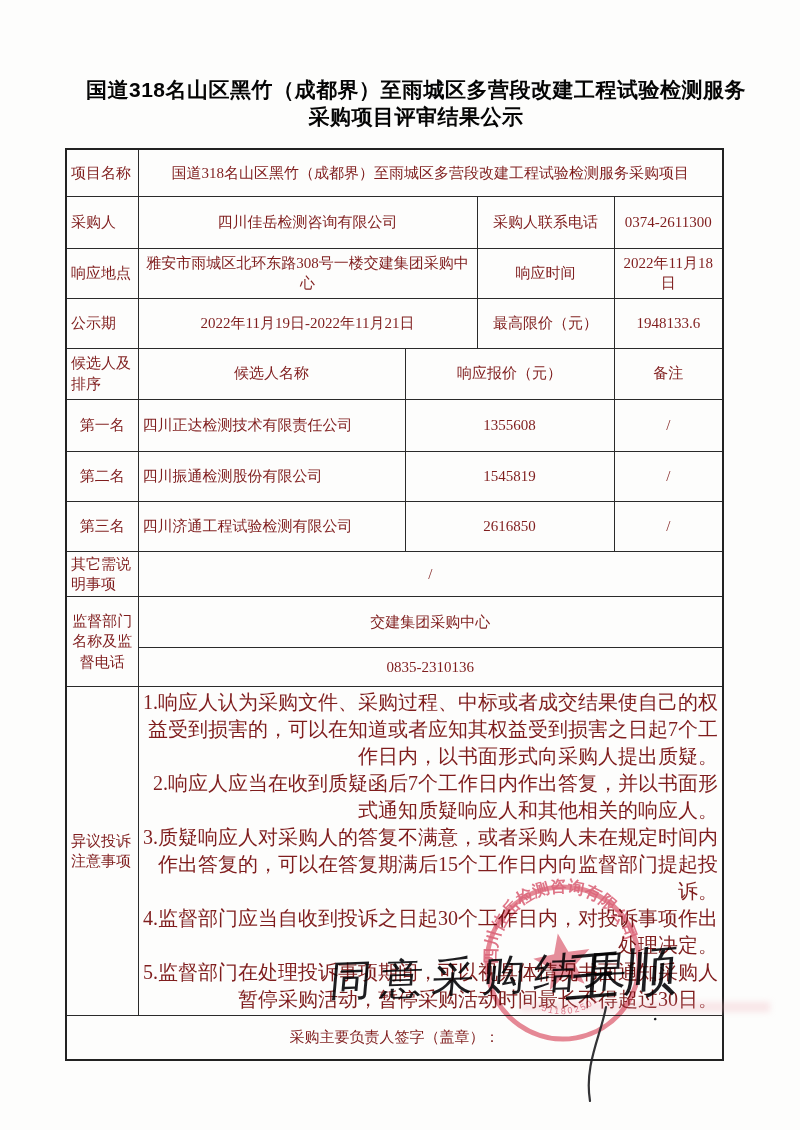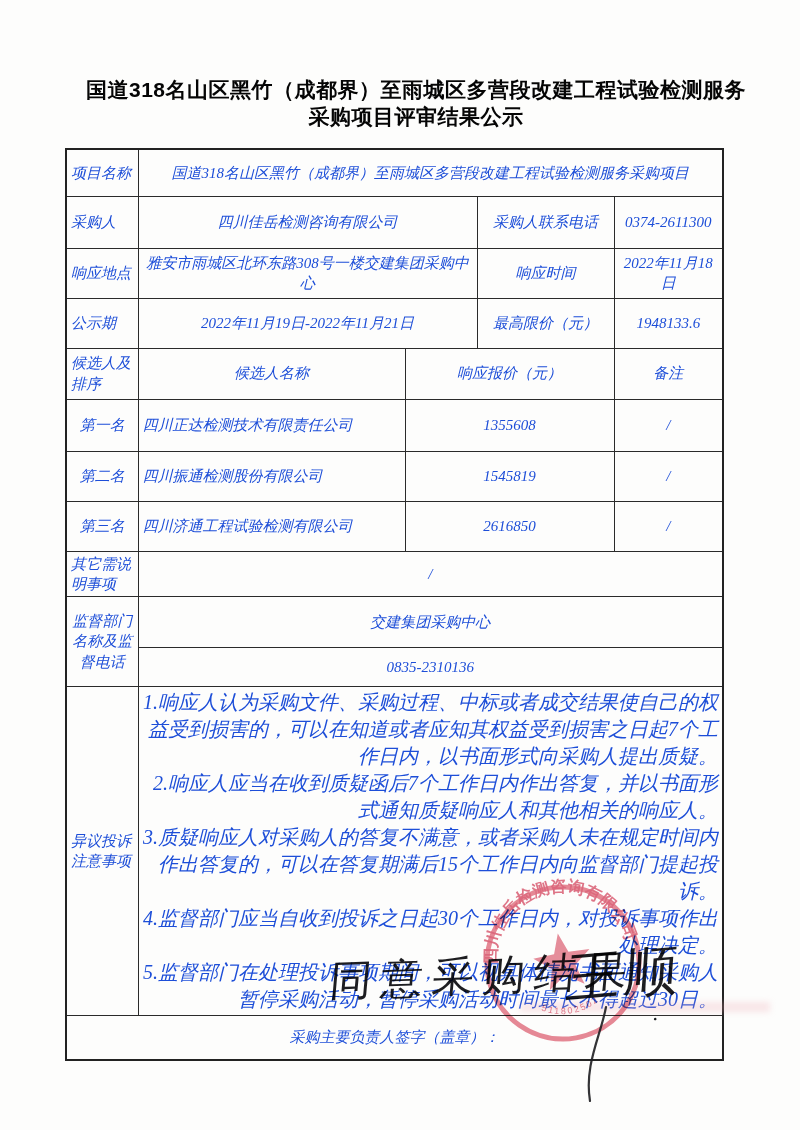--- a/index.html
+++ b/index.html
@@ -12,21 +12,21 @@
   }
   .page-title{
     position:absolute;left:62px;top:76px;width:676px;
     text-align:center;font-weight:700;font-size:21px;line-height:1.3;
     font-family:"Liberation Sans", sans-serif;
     color:#050505;letter-spacing:0.5px;margin-left:16px;
   }
   .doc-table-wrap{position:absolute;left:65px;top:148px;}
   table.doc{
     border-collapse:collapse;table-layout:fixed;width:657px;
-    font-size:15px;color:#1d4ed8;font-style:italic;
+    font-size:15px;color:#7f1d1d;
   }
   table.doc td{
     border:1.5px solid #2a2a2a;
     padding:2px 4px;vertical-align:middle;line-height:1.35;
     overflow:hidden;
   }
   table.doc{border:2px solid #222;}
   td.lbl{text-align:left;padding-left:5px;}
   td.lbl-c{text-align:center;}
   td.val{text-align:center;}

